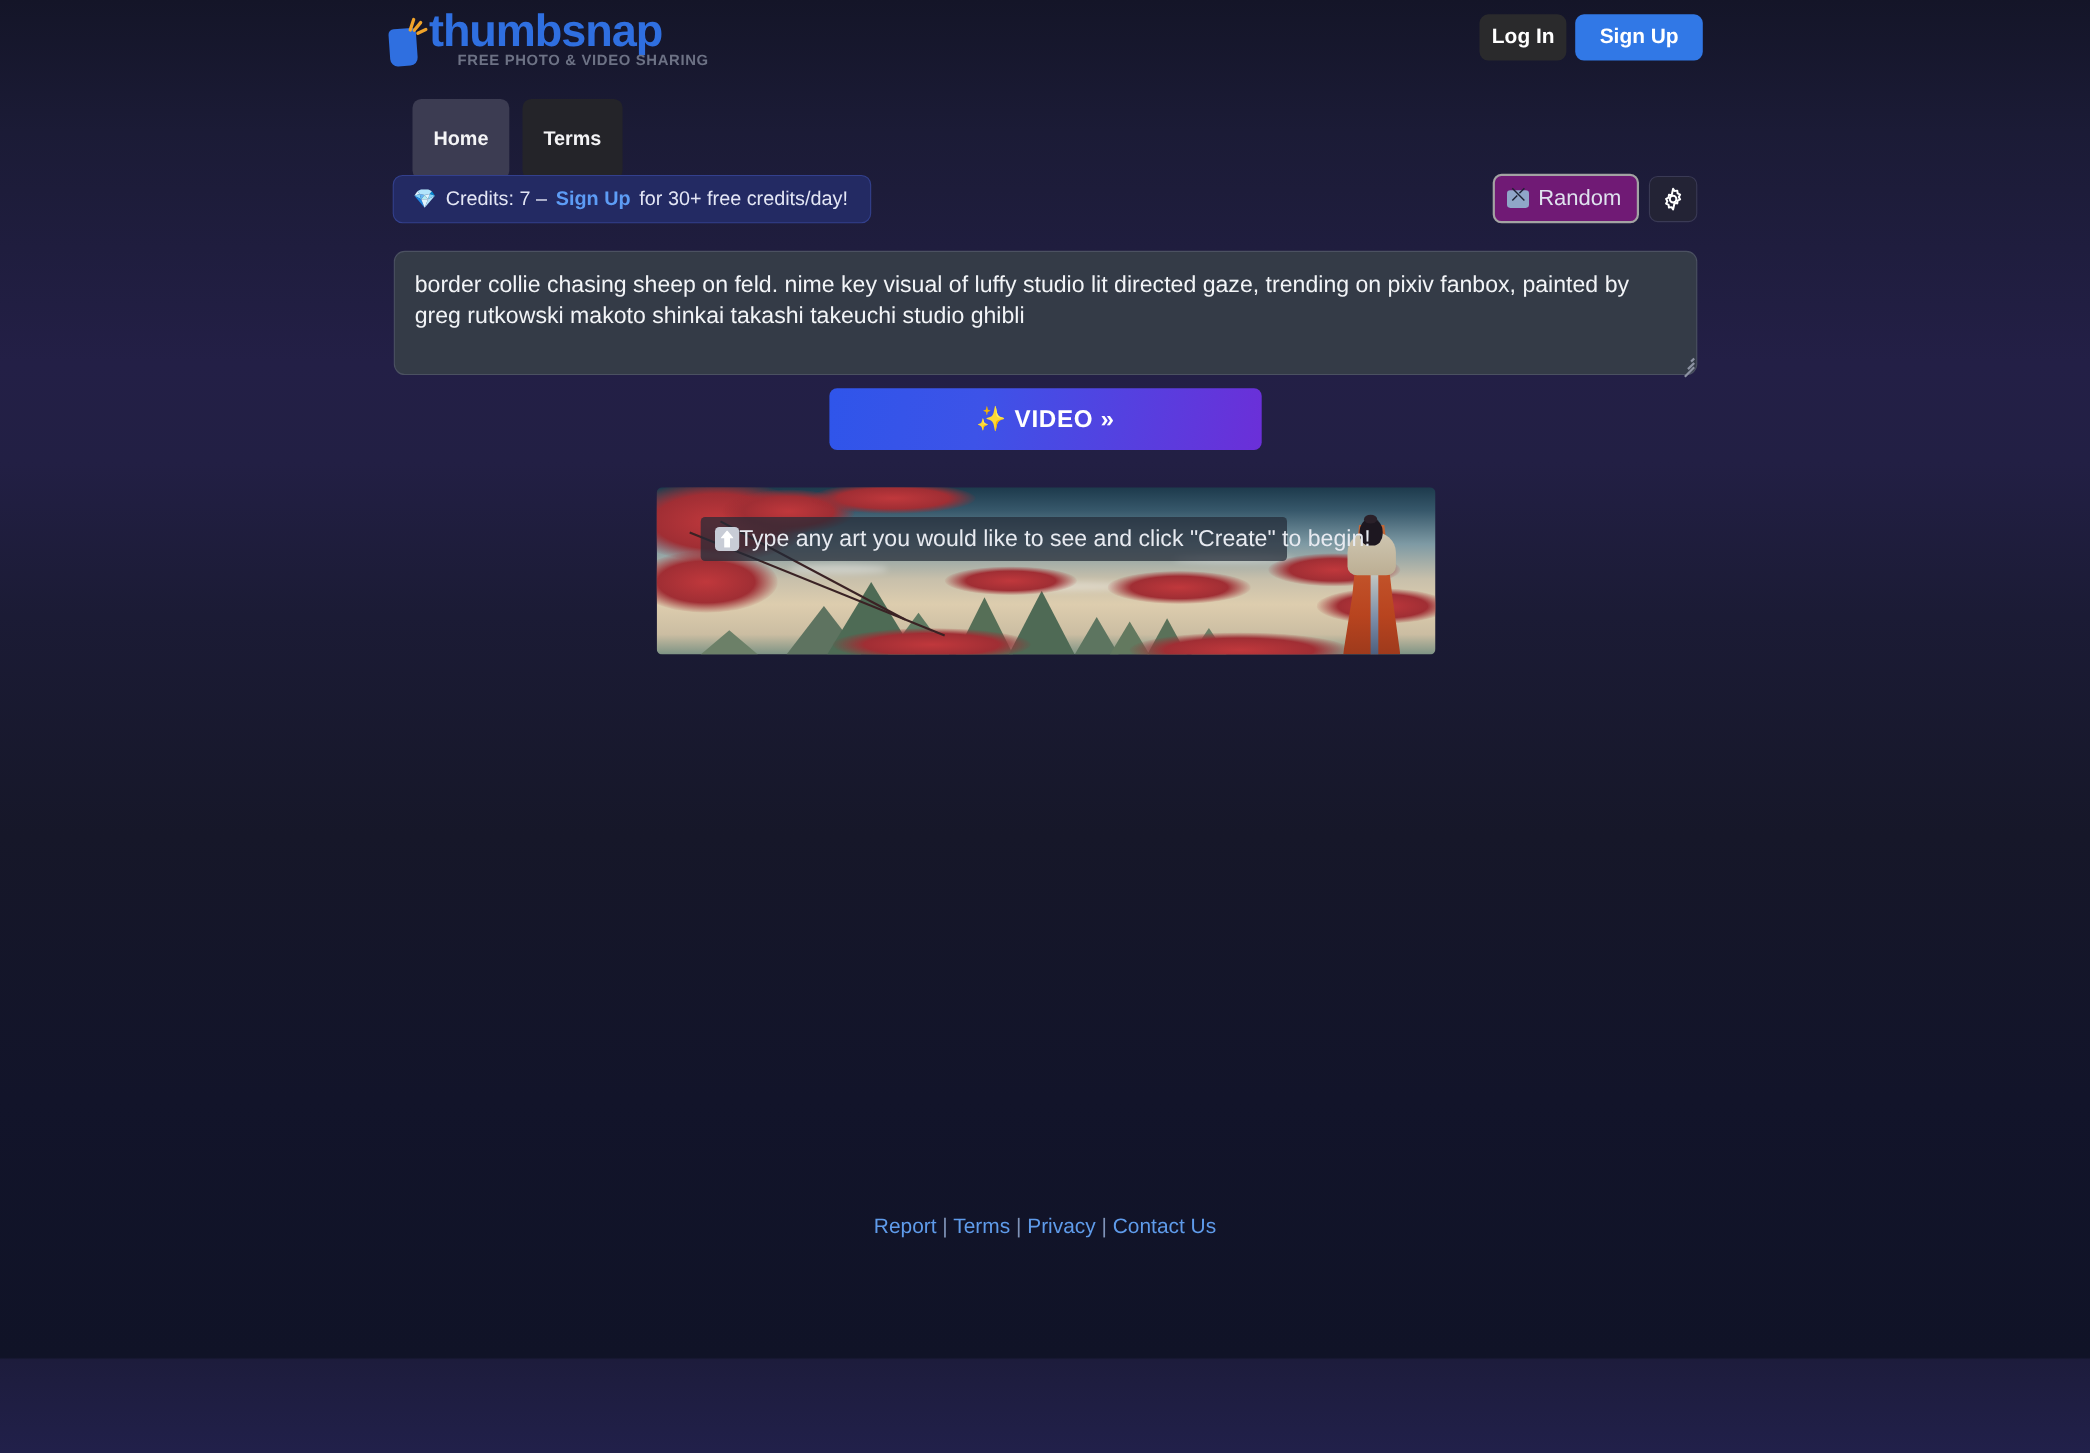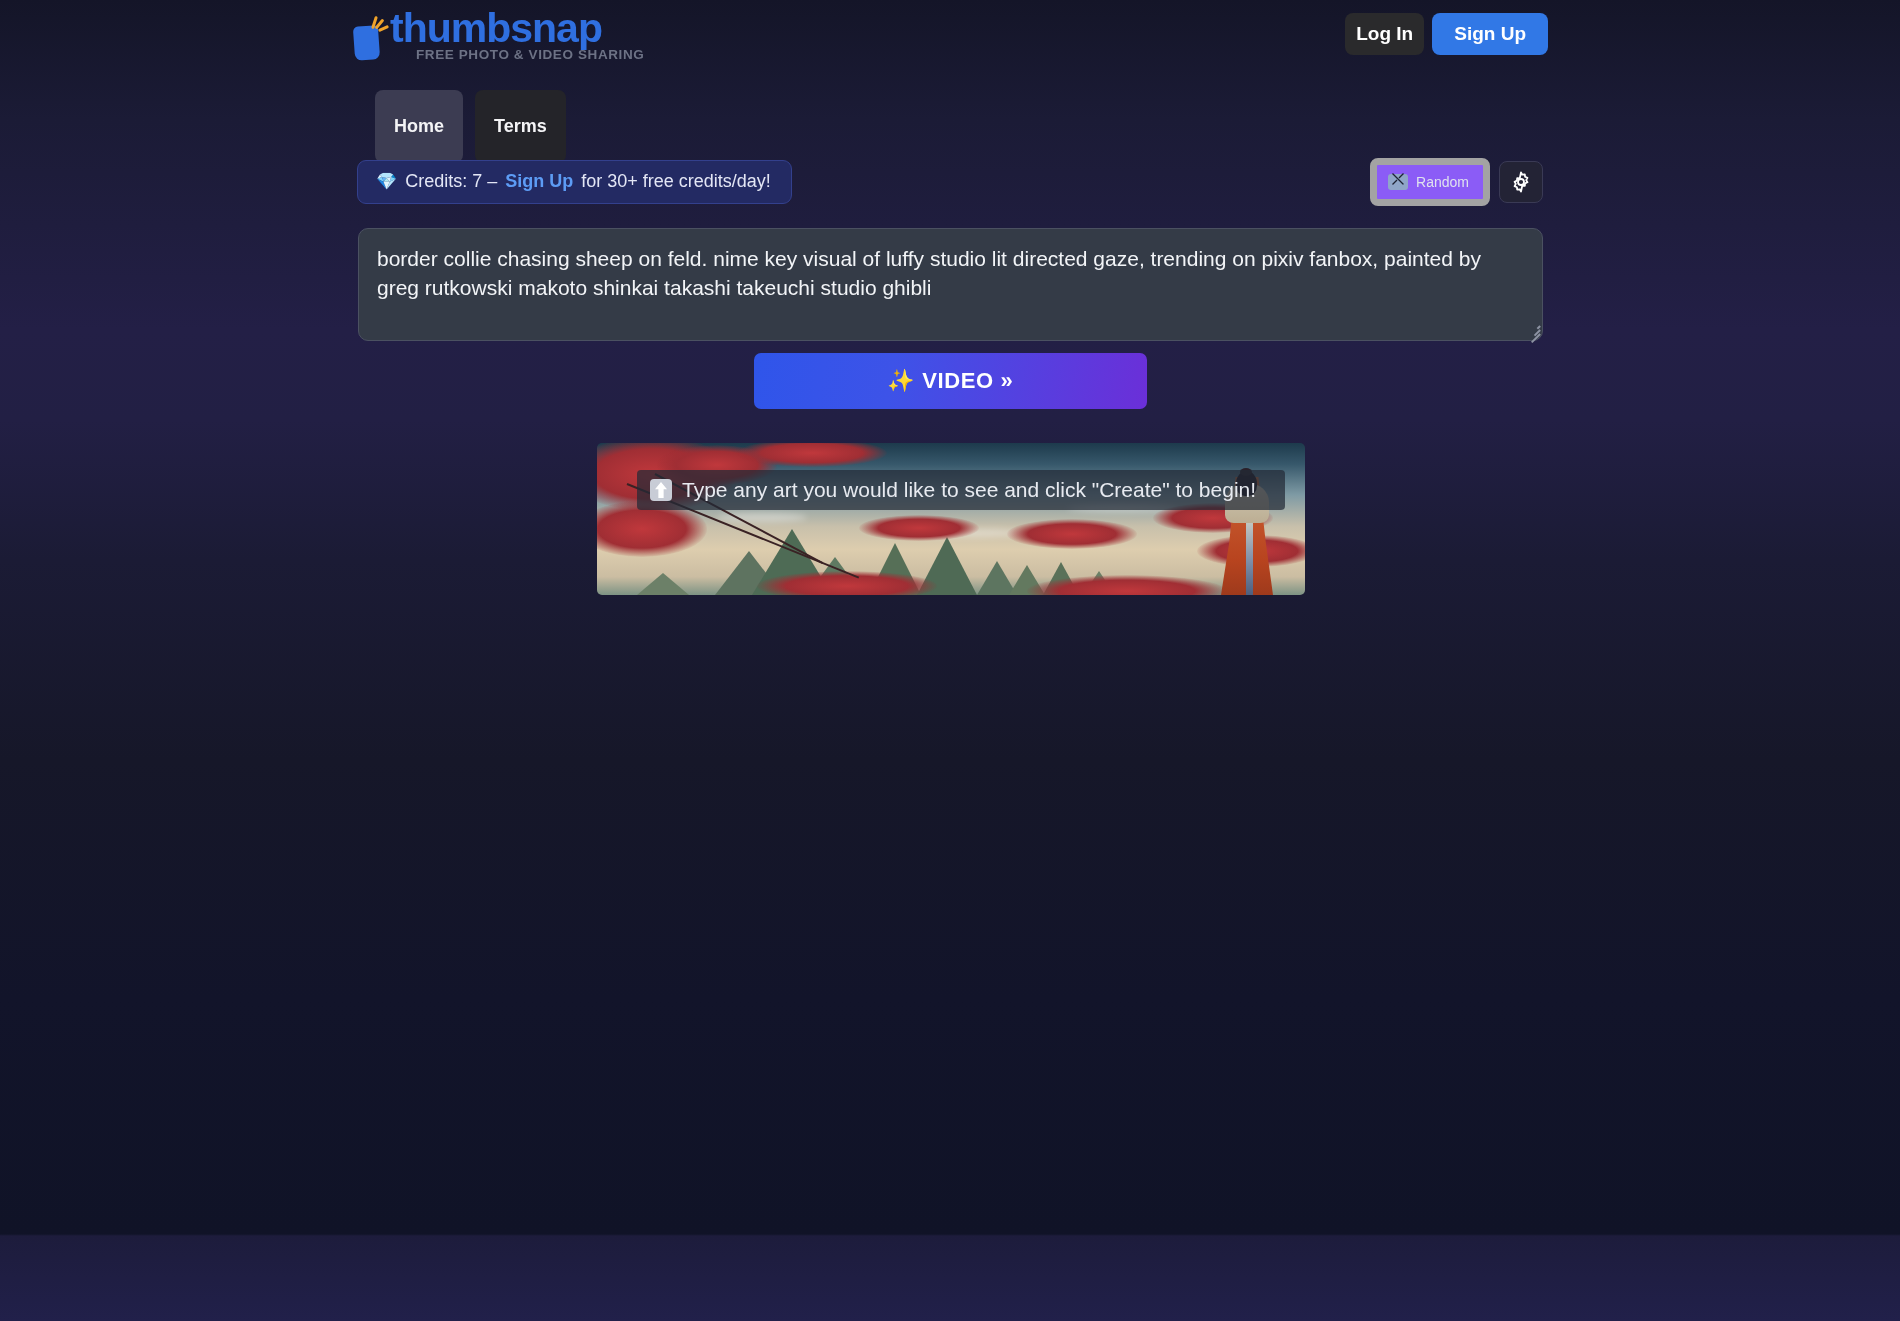--- a/index.html
+++ b/index.html
@@ -136,25 +136,25 @@
     white-space: nowrap;
   }
   .gem { font-size: 17px; color: #63b8f0; line-height: 1; }
   .credits-pill a {
     color: #5d9cf5;
     text-decoration: none;
     font-weight: bold;
   }
   .right-tools { display: flex; gap: 9px; align-items: center; }
   .btn-random {
-    background: #8b5cf6;
-    border: 7px solid #a3a3a3;
+    background: #701a75;
+    border: 2px solid #a3a3a3;
     border-radius: 8px;
     color: #dfe2ee;
-    font-size: 14px;
+    font-size: 20px;
     padding: 9px 14px 9px 11px;
     display: flex; align-items: center; gap: 8px;
     cursor: pointer;
     font-family: "Liberation Sans", sans-serif;
   }
   .shuffle-icon {
     display: inline-block;
     width: 20px; height: 16px;
     background: #8fa6c8;
     border-radius: 3px;
@@ -304,25 +304,25 @@
   .figure-bun {
     position: absolute;
     right: 53px; bottom: 119px;
     width: 12px; height: 8px;
     background: #2a2029;
     border-radius: 50%;
   }
   .hero-overlay {
     position: absolute;
     left: 40px; top: 27px;
-    width: 648px; height: 40px;
+    width: 533px; height: 40px;
     background: rgba(34,42,54,0.72);
     border-radius: 4px;
     display: flex; align-items: center;
-    gap: 10px;
+    gap: 0;
     padding: 0 13px;
     color: #e7eaf0;
     font-size: 21px;
     white-space: nowrap;
   }
   .up-arrow-icon {
     display: inline-block;
     width: 22px; height: 22px;
     background: #c8ccd6;
     border-radius: 4px;
@@ -461,13 +461,22 @@
   <div class="figure-head"></div>
   <div class="figure-bun"></div>
 
   <div class="hero-overlay">
     <span class="up-arrow-icon"></span>
     <span>Type any art you would like to see and click "Create" to begin!</span>
   </div>
 </div>
 
 <div class="footer">
+  <div class="footer-links">
+    <a href="#">Report</a>
+    <span>|</span>
+    <a href="#">Terms</a>
+    <span>|</span>
+    <a href="#">Privacy</a>
+    <span>|</span>
+    <a href="#">Contact Us</a>
+  </div>
 </div>
 
 </body></html>

